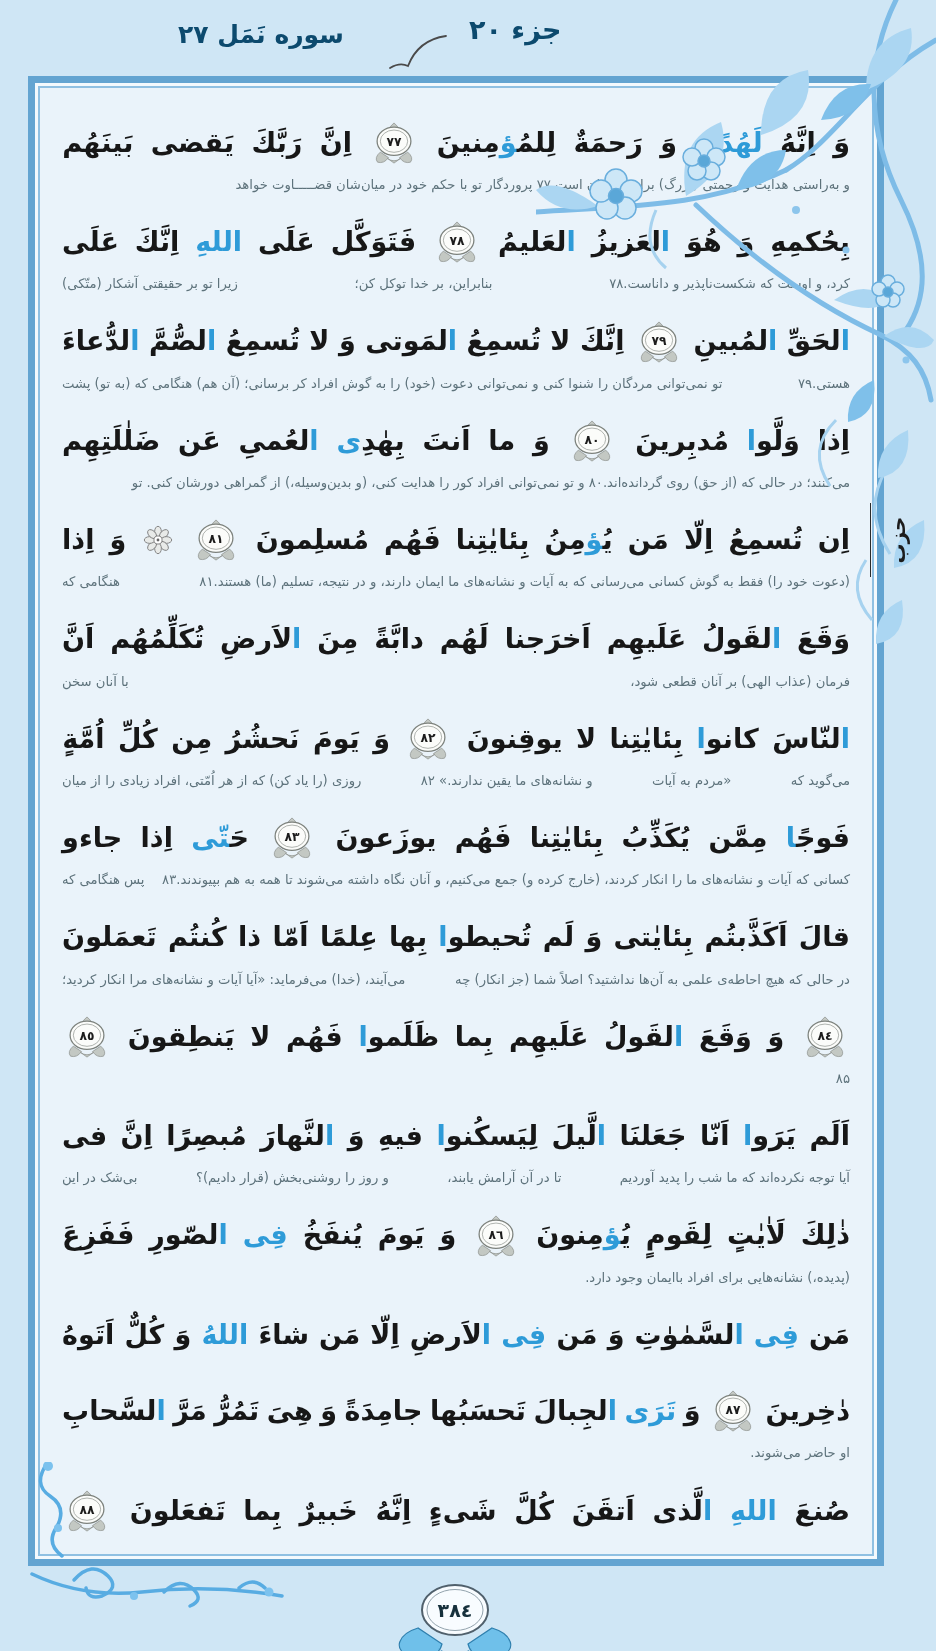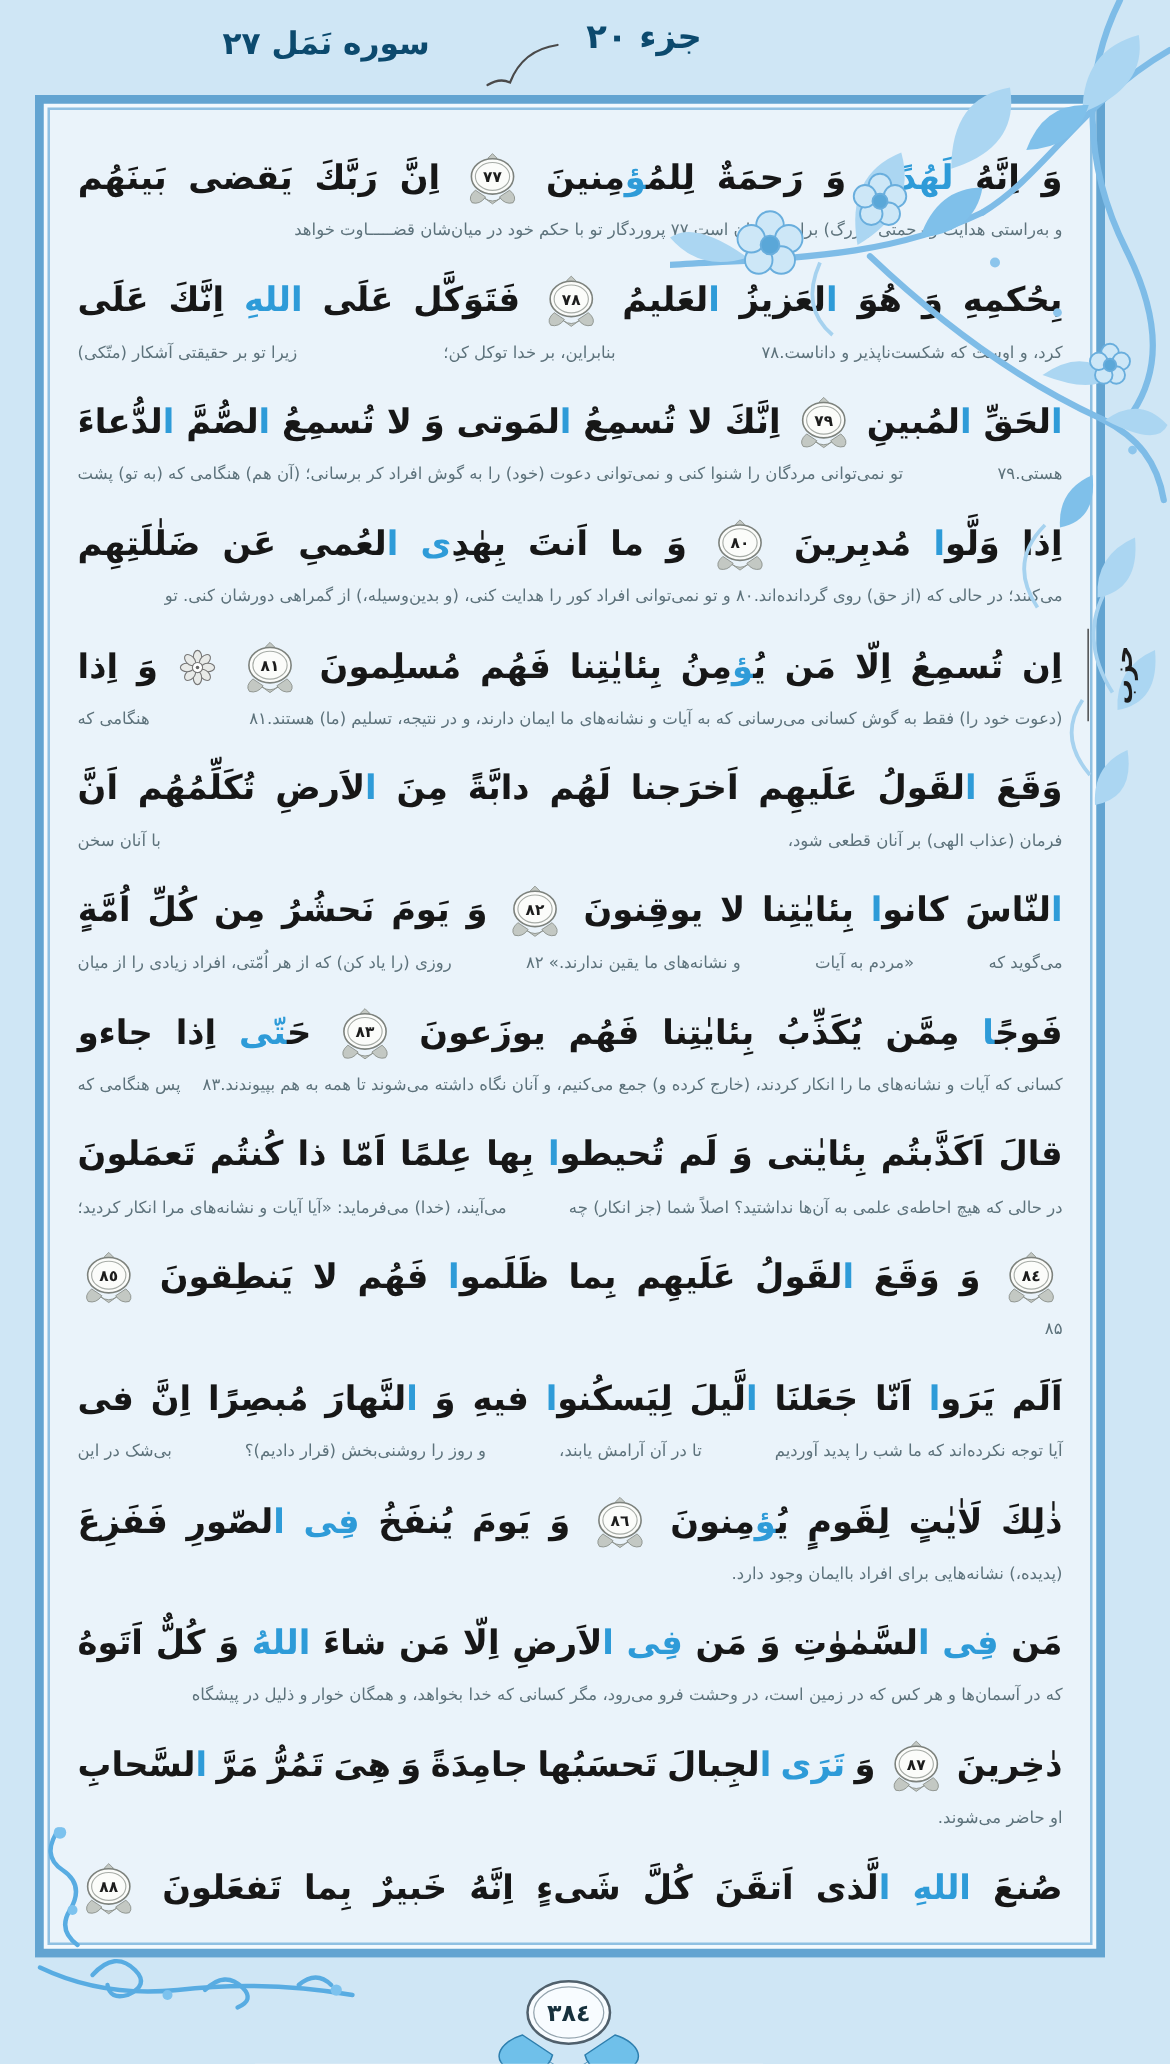--- a/index.html
+++ b/index.html
@@ -511,23 +511,20 @@
             <span class="w"><span class="blu">فِى</span></span>
             <span class="w"><span class="blu">ا</span><span>لاَرضِ</span></span>
             <span class="w"><span>اِلّا</span></span>
             <span class="w"><span>مَن</span></span>
             <span class="w"><span>شاءَ</span></span>
             <span class="w"><span class="blu">اللهُ</span></span>
             <span class="w"><span>وَ</span></span>
             <span class="w"><span>كُلٌّ</span></span>
             <span class="w"><span>اَتَوهُ</span></span>
           </div>
-          <div class="tr-line">
-            <span class="chunk">که در آسمان‌ها و هر کس که در زمین است، در  وحشت فرو می‌رود،  مگر کسانی که خدا بخواهد،  و همگان خوار و ذلیل در پیشگاه</span>
-          </div>
         </div>
         <div class="pair">
           <div class="ar">
             <span class="w"><span>دٰخِرينَ</span></span>
             <span class="medallion">
               <svg width="46" height="42" viewBox="0 0 50 46">
                 <g fill="#c3c8c3" stroke="#8c918c" stroke-width="0.8">
                   <path d="M10,33 q-7,6 -3,11 q7,2 12,-5 z"></path>
                   <path d="M40,33 q7,6 3,11 q-7,2 -12,-5 z"></path>
                   <path d="M18,40 q7,5 14,0 l-7,5 z"></path>

